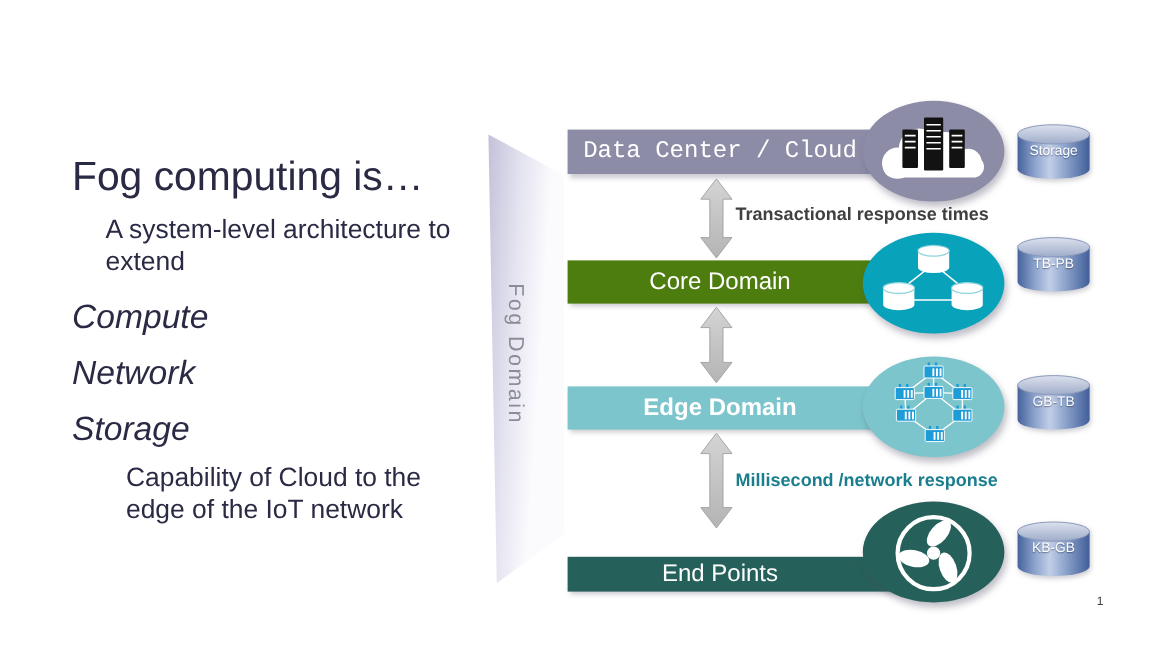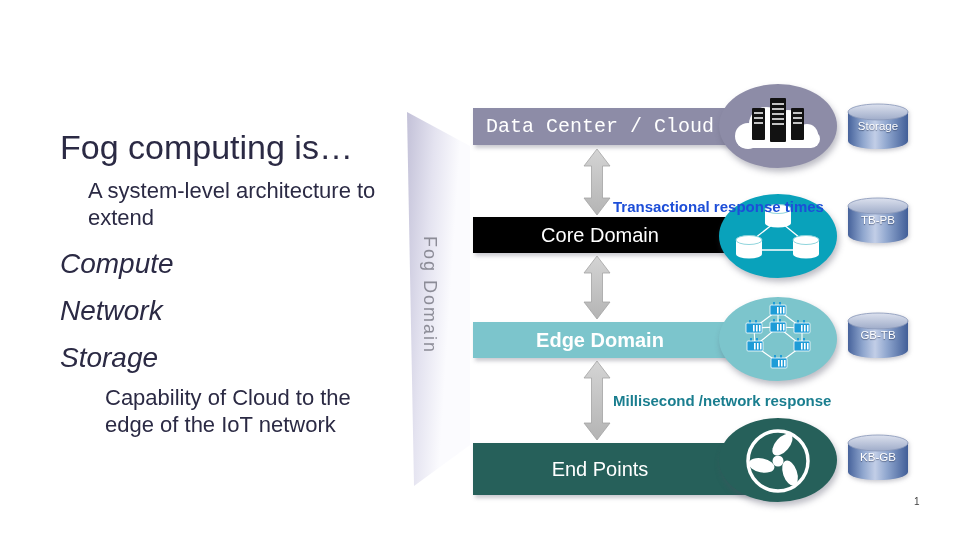--- a/index.html
+++ b/index.html
@@ -19,21 +19,21 @@
   .fog-label{position:absolute;left:419px;top:236px;writing-mode:vertical-rl;text-orientation:mixed;
              font-size:18px;letter-spacing:2px;}
 
   
   .bar{position:absolute;left:473px;width:300px;height:36px;box-sizing:border-box;
        display:flex;align-items:center;justify-content:center;padding-right:46px;
        color:#fff;font-size:20px;box-shadow:2px 3px 4px rgba(90,90,110,.32);}
   .bar-0{top:108px;height:37px}
   .bar-1{top:217px}
   .bar-2{top:322px;font-weight:bold}
-  .bar-3{top:443px;height:52px}
+  .bar-3{top:464px;height:29px}
 
   
   .blob{position:absolute;left:719px;width:118px;height:84px;border-radius:50%;
         overflow:hidden;box-shadow:2px 4px 6px rgba(80,80,100,.38);}
   .blob svg{position:absolute;left:0;top:0;}
   .blob-0{top:84px}.blob-1{top:194px}.blob-2{top:297px}.blob-3{top:418px}
 
   
   .cyl{position:absolute;left:847px;width:62px;height:48px;filter:drop-shadow(1px 2px 2px rgba(80,80,100,.3));}
   .cyl svg{position:absolute;left:0;top:0;}
@@ -103,21 +103,21 @@
   </div>
 
   <svg class="fog-shape" width="70" height="384" viewBox="0 0 70 384">
     <polygon points="5,6 68,40 68,339 12,380" fill="url(#fogGrad)"></polygon>
   </svg>
   <div class="fog-label" style="color: rgb(140, 140, 151);">Fog Domain</div>
 
   <div class="bar bar-0" style="background-color: rgb(141, 140, 167); font-family: Liberation Mono, monospace;">
     <span>Data Center / Cloud</span>
   </div>
-  <div class="bar bar-1" style="background-color: #000000;">
+  <div class="bar bar-1" style="background-color: #4d7c0f;">
     <span>Core Domain</span>
   </div>
   <div class="bar bar-2" style="background-color: rgb(124, 197, 204);">
     <span>Edge Domain</span>
   </div>
   <div class="bar bar-3" style="background-color: rgb(38, 96, 90);">
     <span>End Points</span>
   </div>
 
   <div class="blob blob-0" style="background-color: rgb(141, 140, 167);">
@@ -220,17 +220,17 @@
   <svg class="arrow arrow-0" width="28" height="66" viewBox="0 0 28 66">
     <polygon points="14,0 27,17 19.5,17 19.5,49 27,49 14,66 1,49 8.5,49 8.5,17 1,17" fill="url(#arrowGrad)" stroke="#A3A3A3" stroke-width="0.8"></polygon>
   </svg>
   <svg class="arrow arrow-1" width="28" height="63" viewBox="0 0 28 63">
     <polygon points="14,0 27,17 19.5,17 19.5,46 27,46 14,63 1,46 8.5,46 8.5,17 1,17" fill="url(#arrowGrad)" stroke="#A3A3A3" stroke-width="0.8"></polygon>
   </svg>
   <svg class="arrow arrow-2" width="28" height="79" viewBox="0 0 28 79">
     <polygon points="14,0 27,17 19.5,17 19.5,62 27,62 14,79 1,62 8.5,62 8.5,17 1,17" fill="url(#arrowGrad)" stroke="#A3A3A3" stroke-width="0.8"></polygon>
   </svg>
 
-  <div class="conn-label conn-0" style="color: #1d4ed8; margin-top: 28px;">Transactional response times</div>
+  <div class="conn-label conn-0" style="color: #404040;">Transactional response times</div>
   <div class="conn-label conn-1" style="color: rgb(26, 126, 143);">Millisecond /network response</div>
 
   <div class="page-number">1</div>
 </div>
 
 </body></html>

